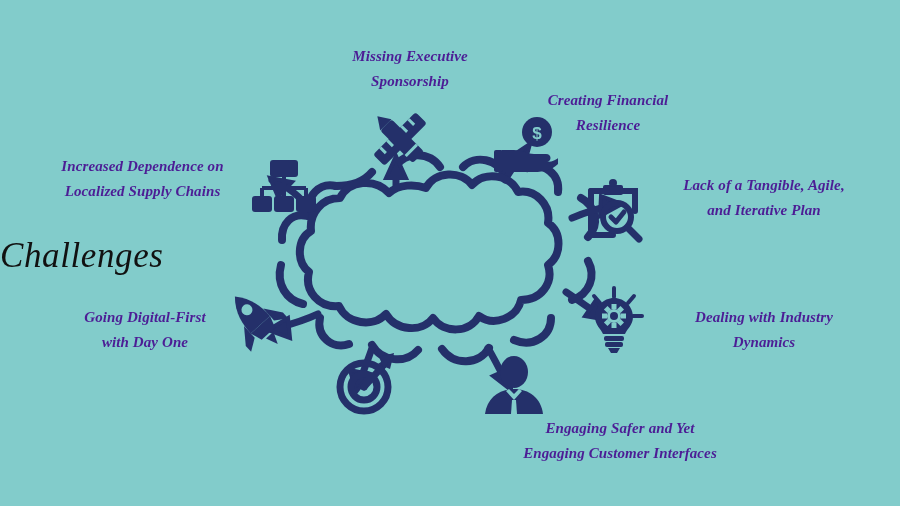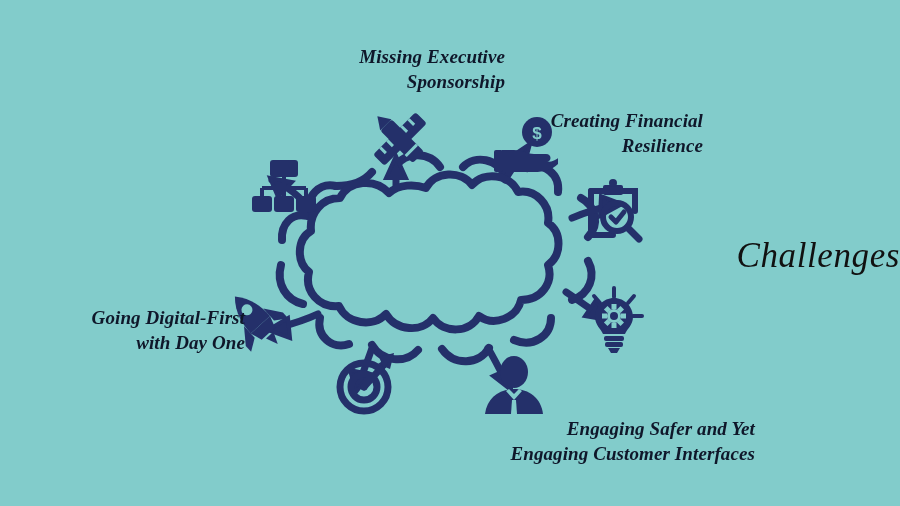--- a/index.html
+++ b/index.html
@@ -20,33 +20,33 @@
     left: 0;
     top: 0;
     width: 900px;
     height: 506px;
   }
   .label {
     position: absolute;
     font-family: "Liberation Serif", "DejaVu Serif", serif;
     font-style: italic;
     font-weight: 700;
-    font-size: 19px;
+    font-size: 15px;
     line-height: 25px;
-    color: #0f172a;
-    text-align: right;
+    color: #4c1d95;
+    text-align: center;
     white-space: pre-line;
     letter-spacing: .1px;
   }
   .center-label {
     position: absolute;
     left: 0;
     width: 900px;
     top: 236px;
-    text-align: right;
+    text-align: left;
     font-family: "Liberation Serif", "DejaVu Serif", serif;
     font-style: italic;
     font-weight: 400;
     font-size: 35px;
     color: #111111;
     letter-spacing: .6px;
   }
 </style>
 </head>
 <body>
@@ -239,28 +239,34 @@
         <path d="M 20 28 L 8 44 L 8 52 L 20 44 Z" fill="#24306a"></path>
         <path d="M 46 28 L 58 44 L 58 52 L 46 44 Z" fill="#24306a"></path>
         <path d="M 20 38 L 46 38 L 42 50 L 24 50 Z" fill="#24306a"></path>
         <path d="M 28 52 L 38 52 L 33 64 Z" fill="#24306a"></path>
       </g>
     </g>
   </svg>
 
   <div class="center-label">Challenges</div>
 
+  <div class="label" style="left:35px; top:154px; width:215px;">Increased Dependence on
+Localized Supply Chains</div>
 
   <div class="label" style="left:315px; top:44px; width:190px;">Missing Executive
 Sponsorship</div>
 
-  <div class="label" style="left:513px; top:88px; width:190px;margin-top:20px;">Creating Financial
+  <div class="label" style="left:513px; top:88px; width:190px;">Creating Financial
 Resilience</div>
 
-
+  <div class="label" style="left:650px; top:173px; width:228px;">Lack of a Tangible, Agile,
+and Iterative Plan</div>
+
+  <div class="label" style="left:650px; top:305px; width:228px;">Dealing with Industry
+Dynamics</div>
 
   <div class="label" style="left:485px; top:408px; width:270px;margin-top:8px;">Engaging Safer and Yet
 Engaging Customer Interfaces</div>
 
 
   <div class="label" style="left:45px; top:305px; width:200px;">Going Digital-First
 with Day One</div>
 
 </div>
 

